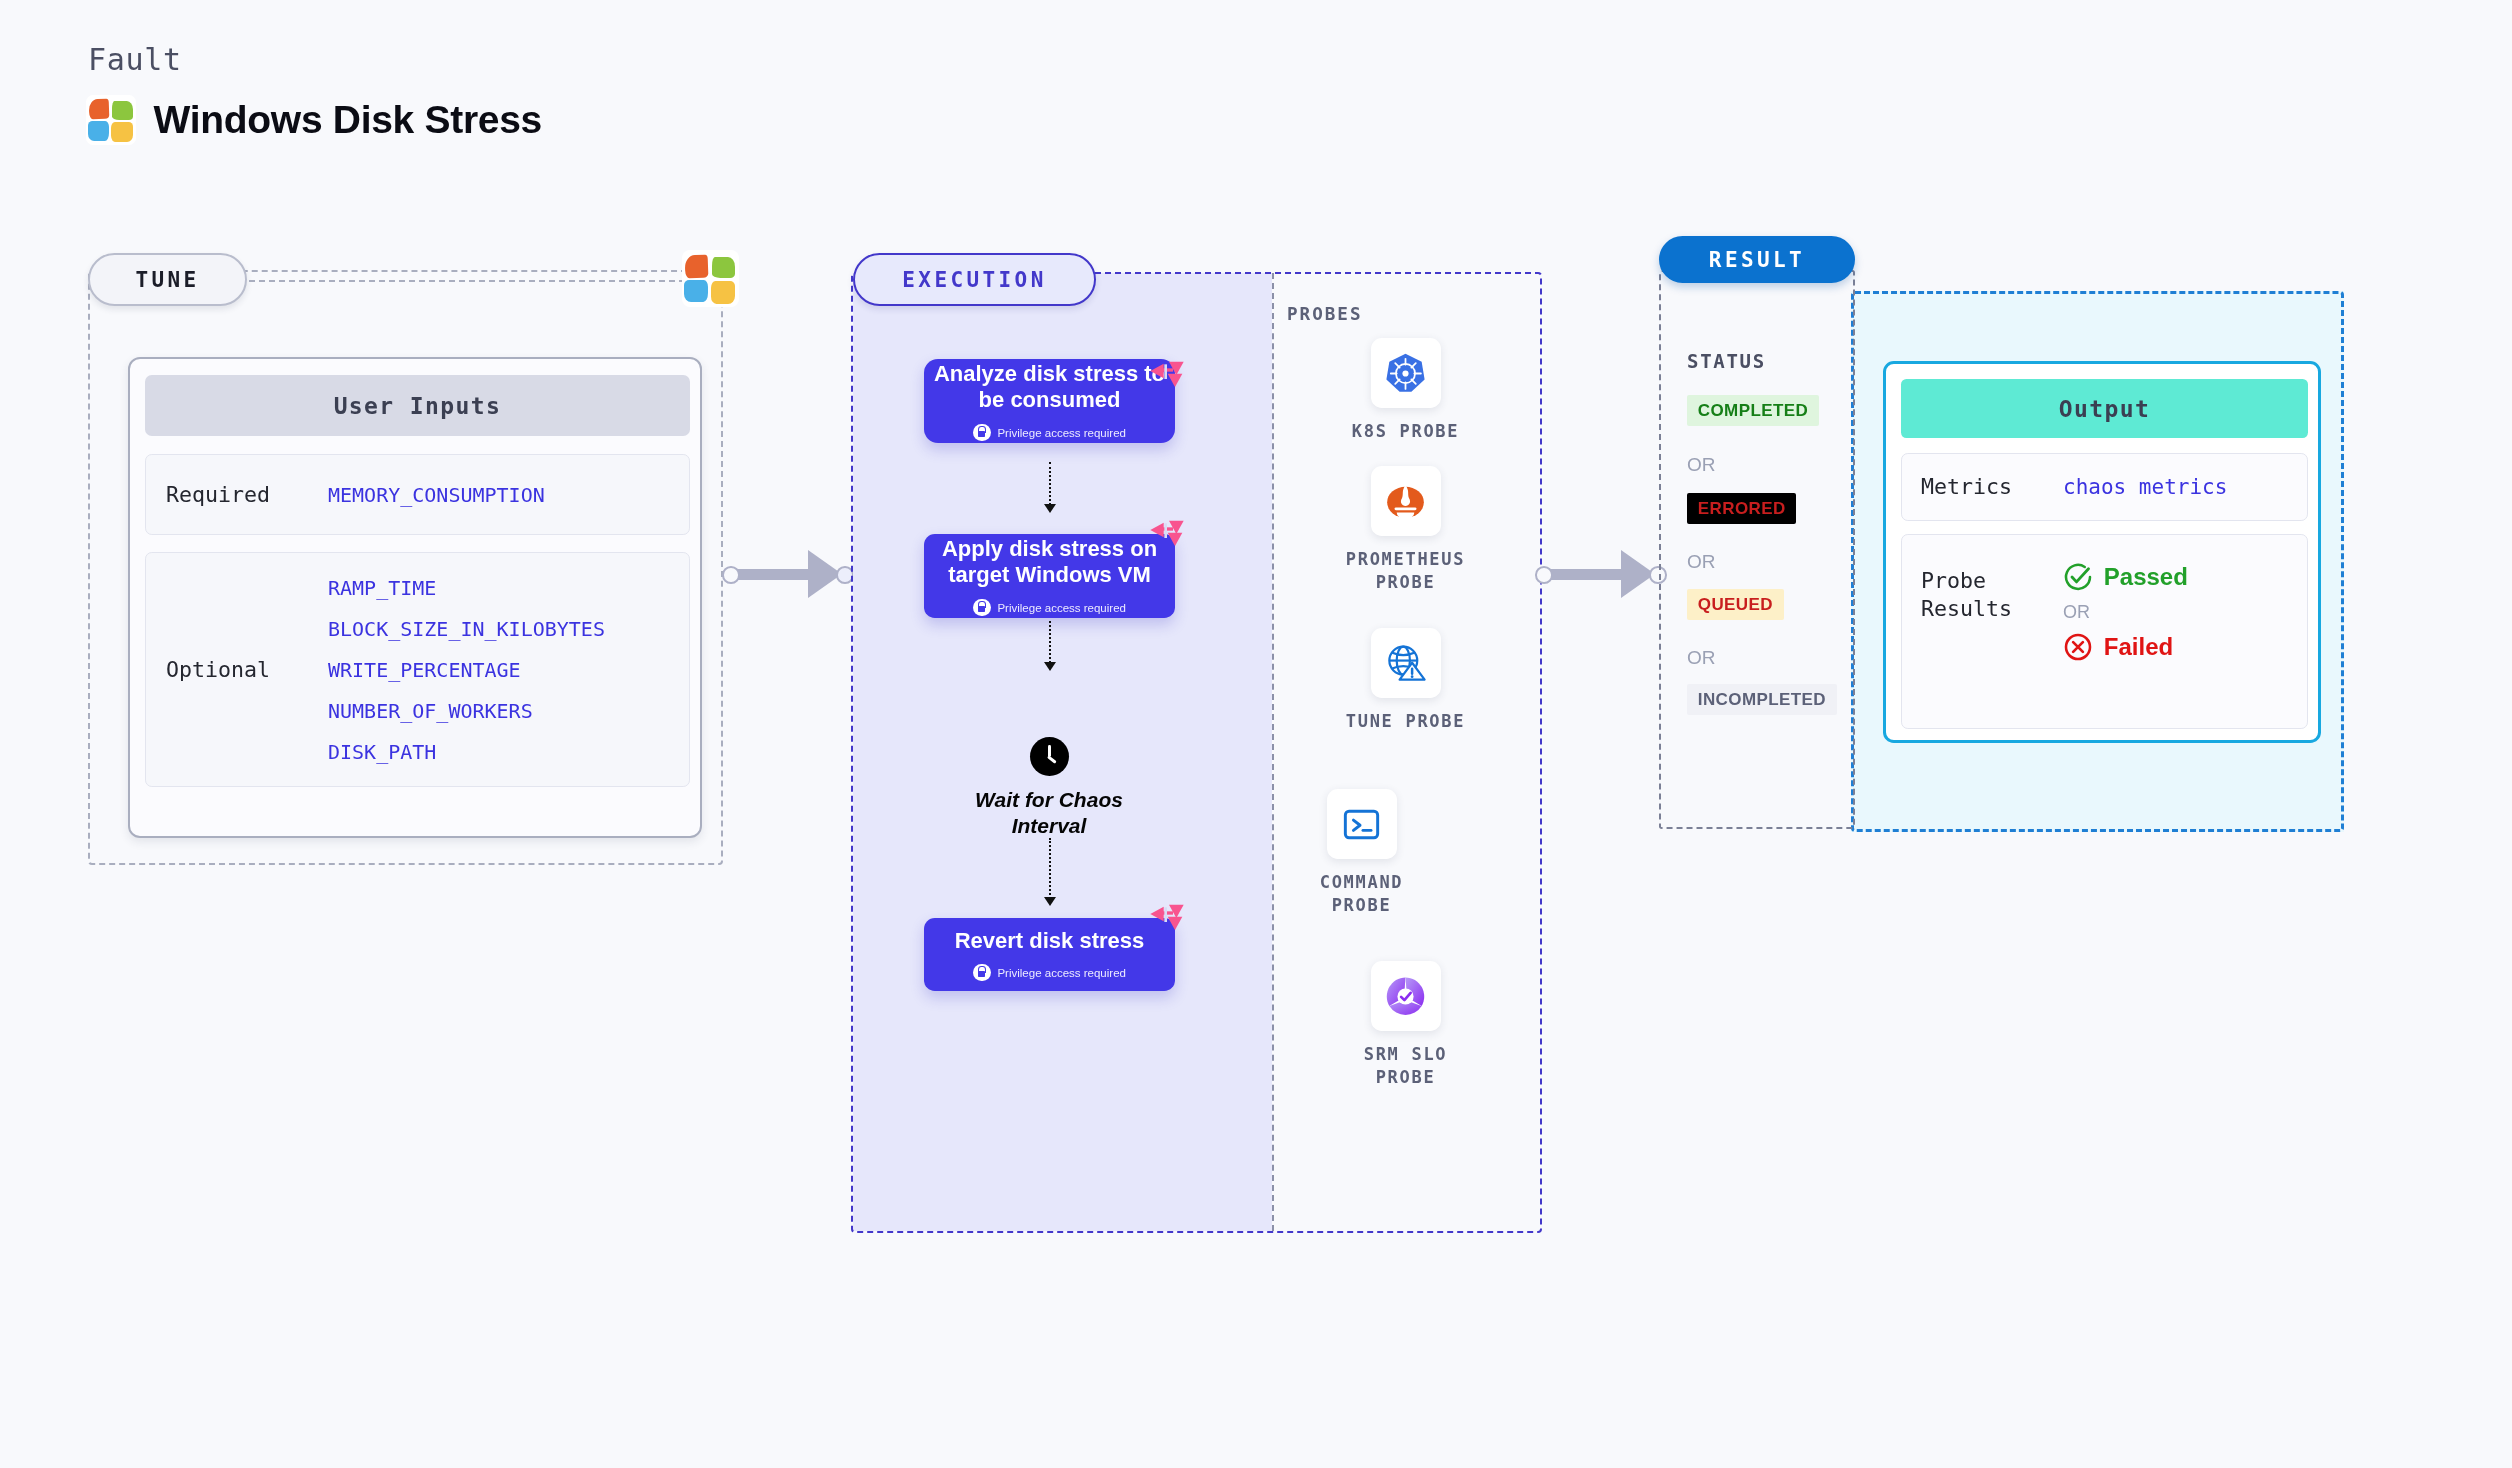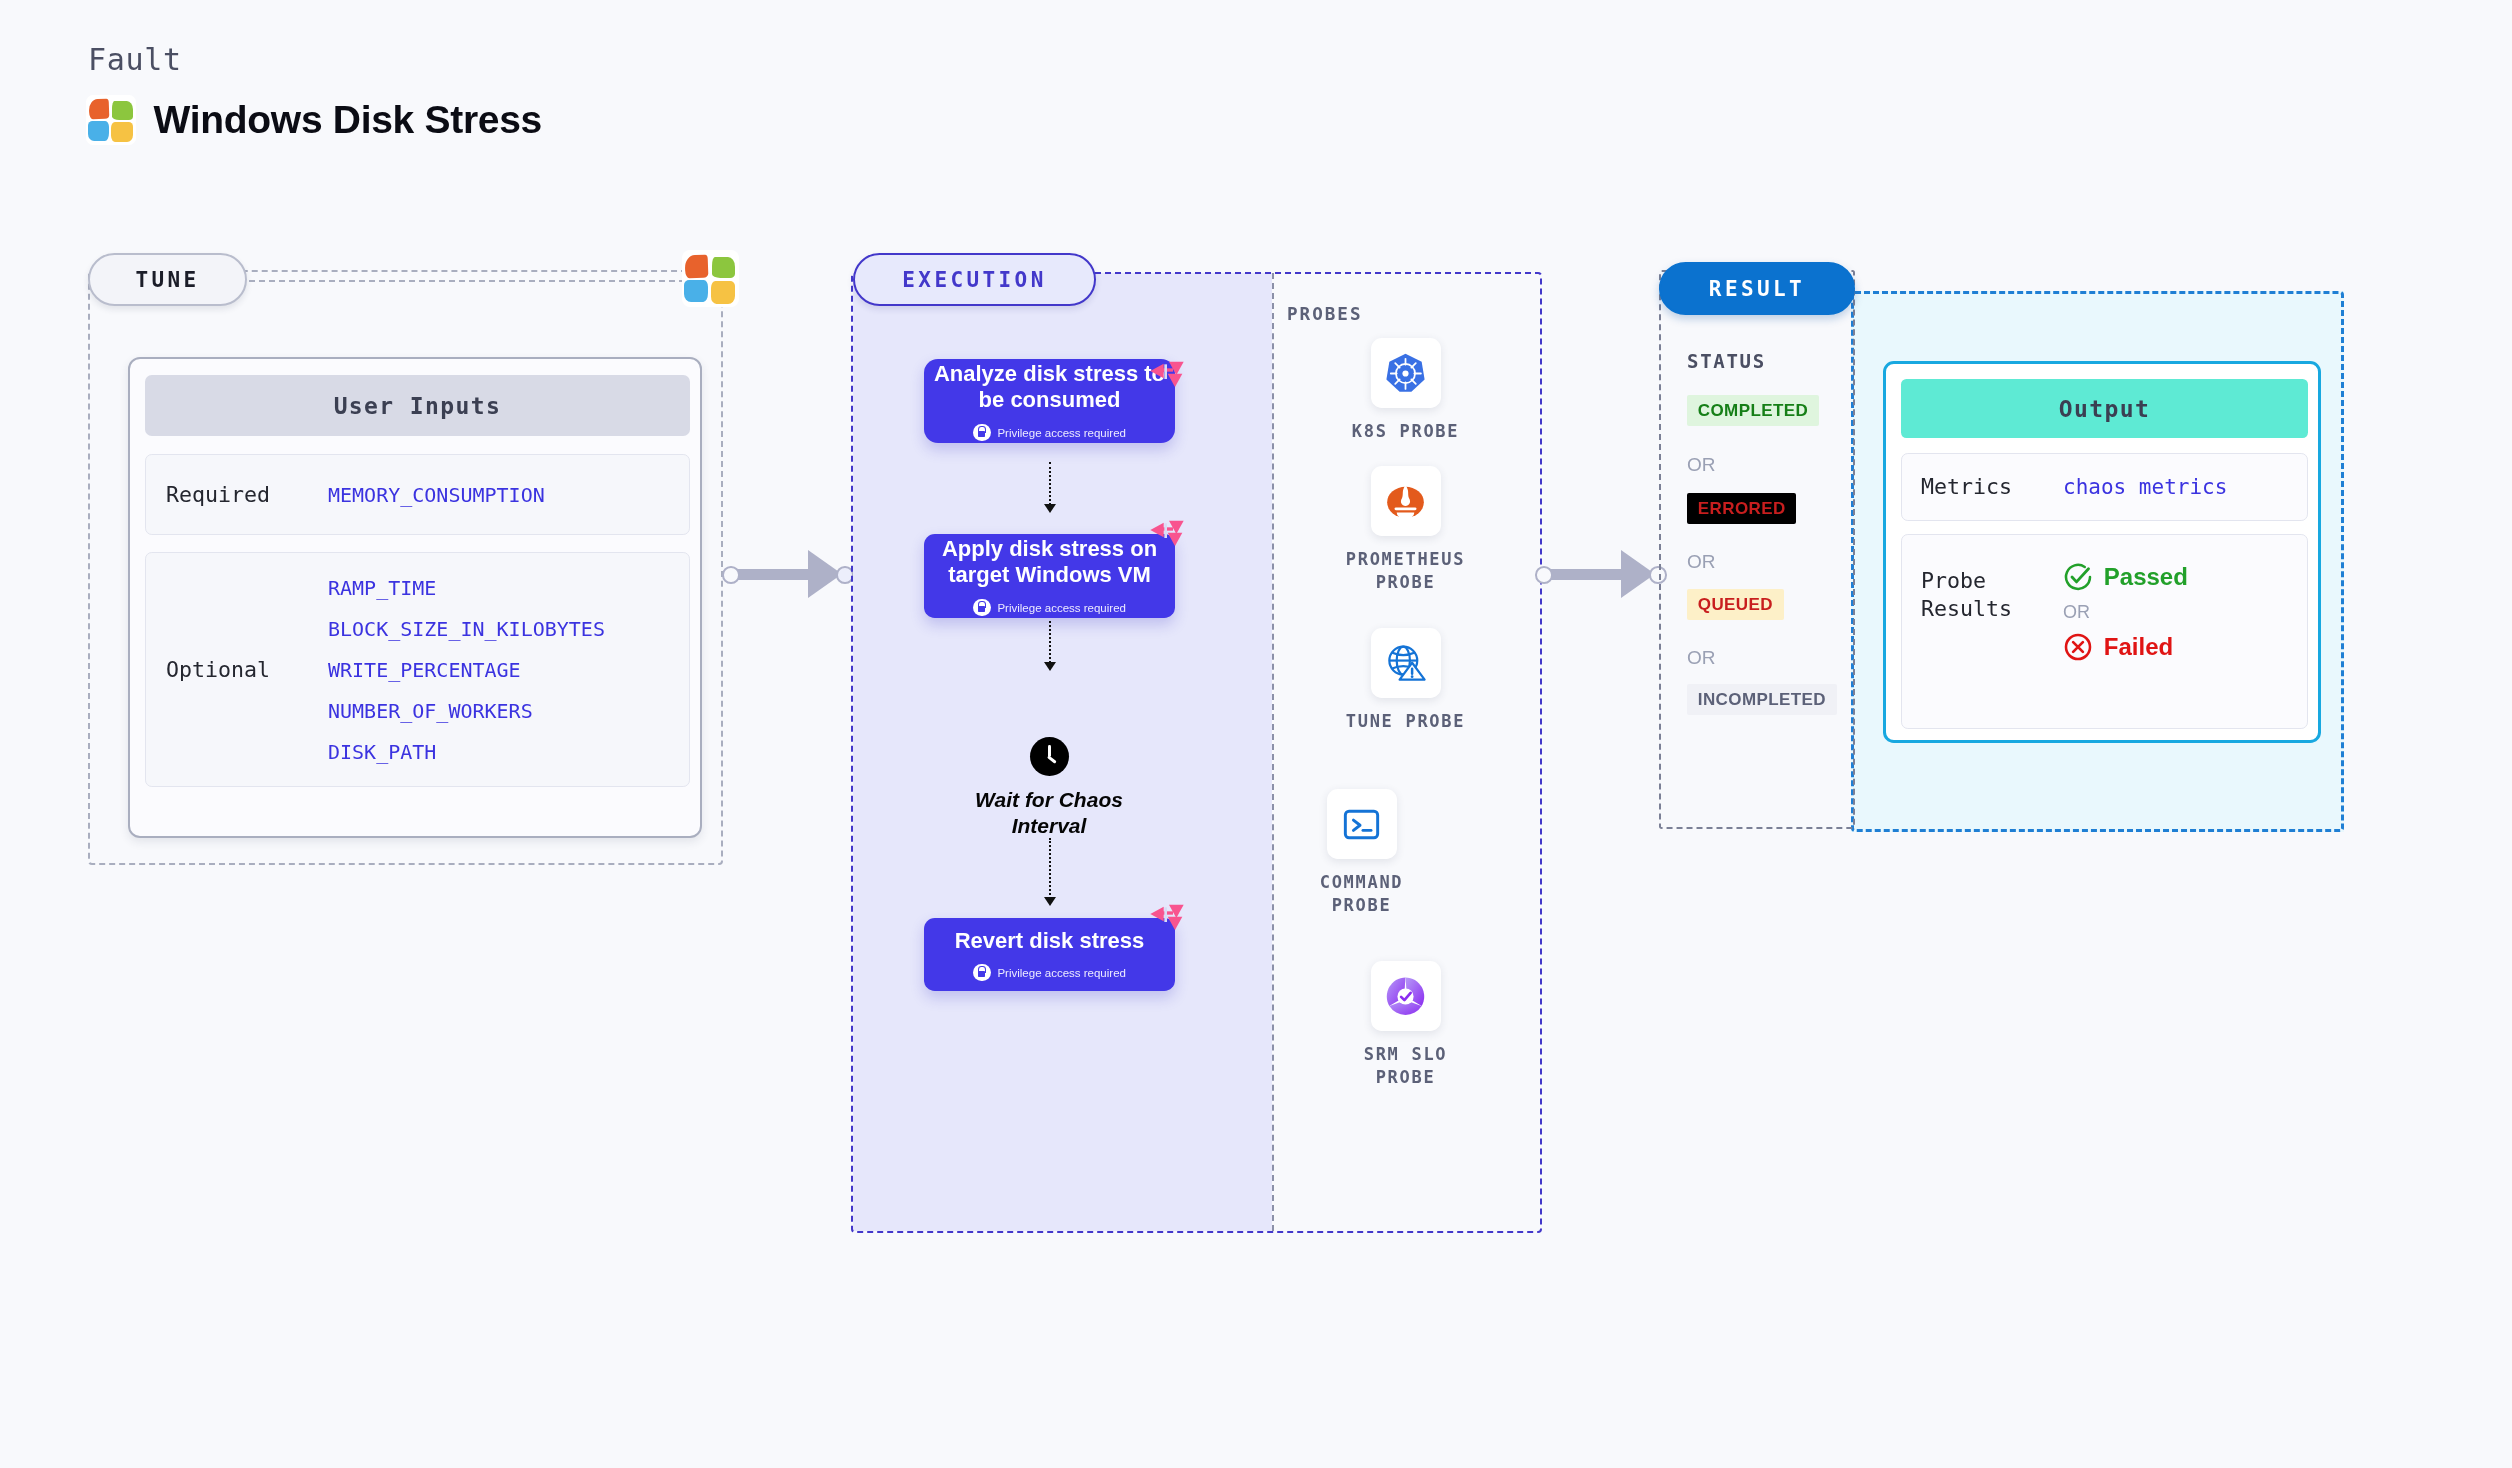--- a/index.html
+++ b/index.html
@@ -446,21 +446,21 @@
     <div class="dot" style="left:114px;top:17px;"></div>
   </div>
 
   <div class="result-outer" style="left:1851px;top:291px;width:493px;height:541px;"></div>
   <div style="position:absolute;left:1851px;top:291px;width:493px;height:541px;
               border:3.4px dashed #1f7fd4;border-radius:4px;"></div>
 
   <div style="position:absolute;left:1659px;top:270px;width:196px;height:559px;
               border:2.7px dashed #7b8096;border-radius:2.7px;"></div>
 
-  <div class="pill result" style="left:1659px;top:262px;width:196px;height:53px;font-size:21px;">
+  <div class="pill result" style="left:1659px;top:236px;width:196px;height:47px;font-size:21px;">
     <span>RESULT</span>
   </div>
 
   <div class="status-title" style="left:1687px;top:350px;">STATUS</div>
 
   <div class="chip" style="left:1687px;top:395px;background:#dff5de;color:#167f17;">
     <span>COMPLETED</span>
   </div>
   <div class="or-text" style="left:1687px;top:454px;">OR</div>
 

